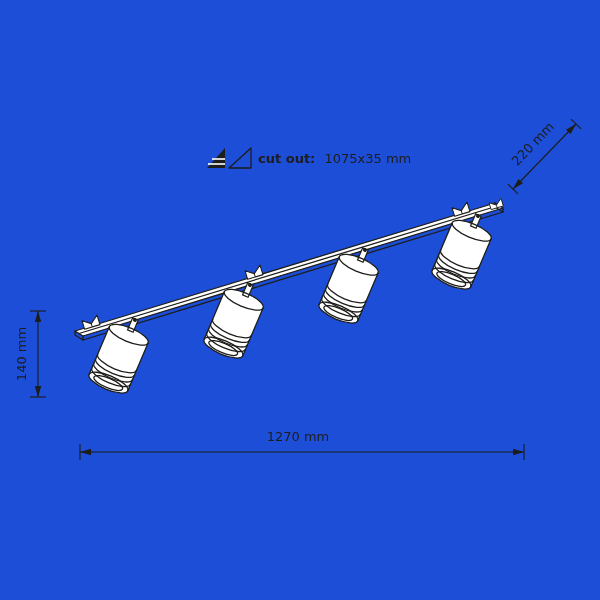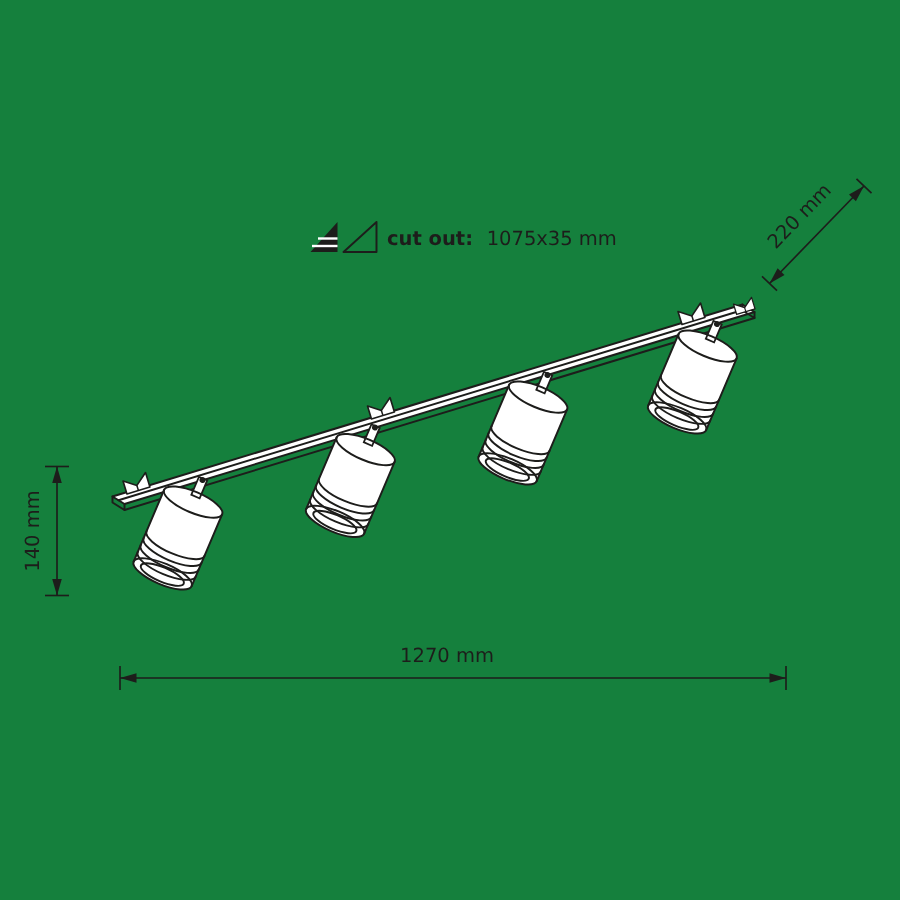--- a/index.html
+++ b/index.html
@@ -5,21 +5,21 @@
   html, body {
     margin: 0;
     padding: 0;
     background: #ffffff;
     font-family: "DejaVu Sans", sans-serif;
   }
   #canvas {
     position: relative;
     width: 600px;
     height: 600px;
-    background: #15803d;
+    background: #1d4ed8;
     overflow: hidden;
   }
   svg text {
     font-family: "DejaVu Sans", sans-serif;
     font-size: 13px;
     fill: #1d1d1b;
   }
   .stroke {
     stroke: #1d1d1b;
     stroke-width: 1.3;

